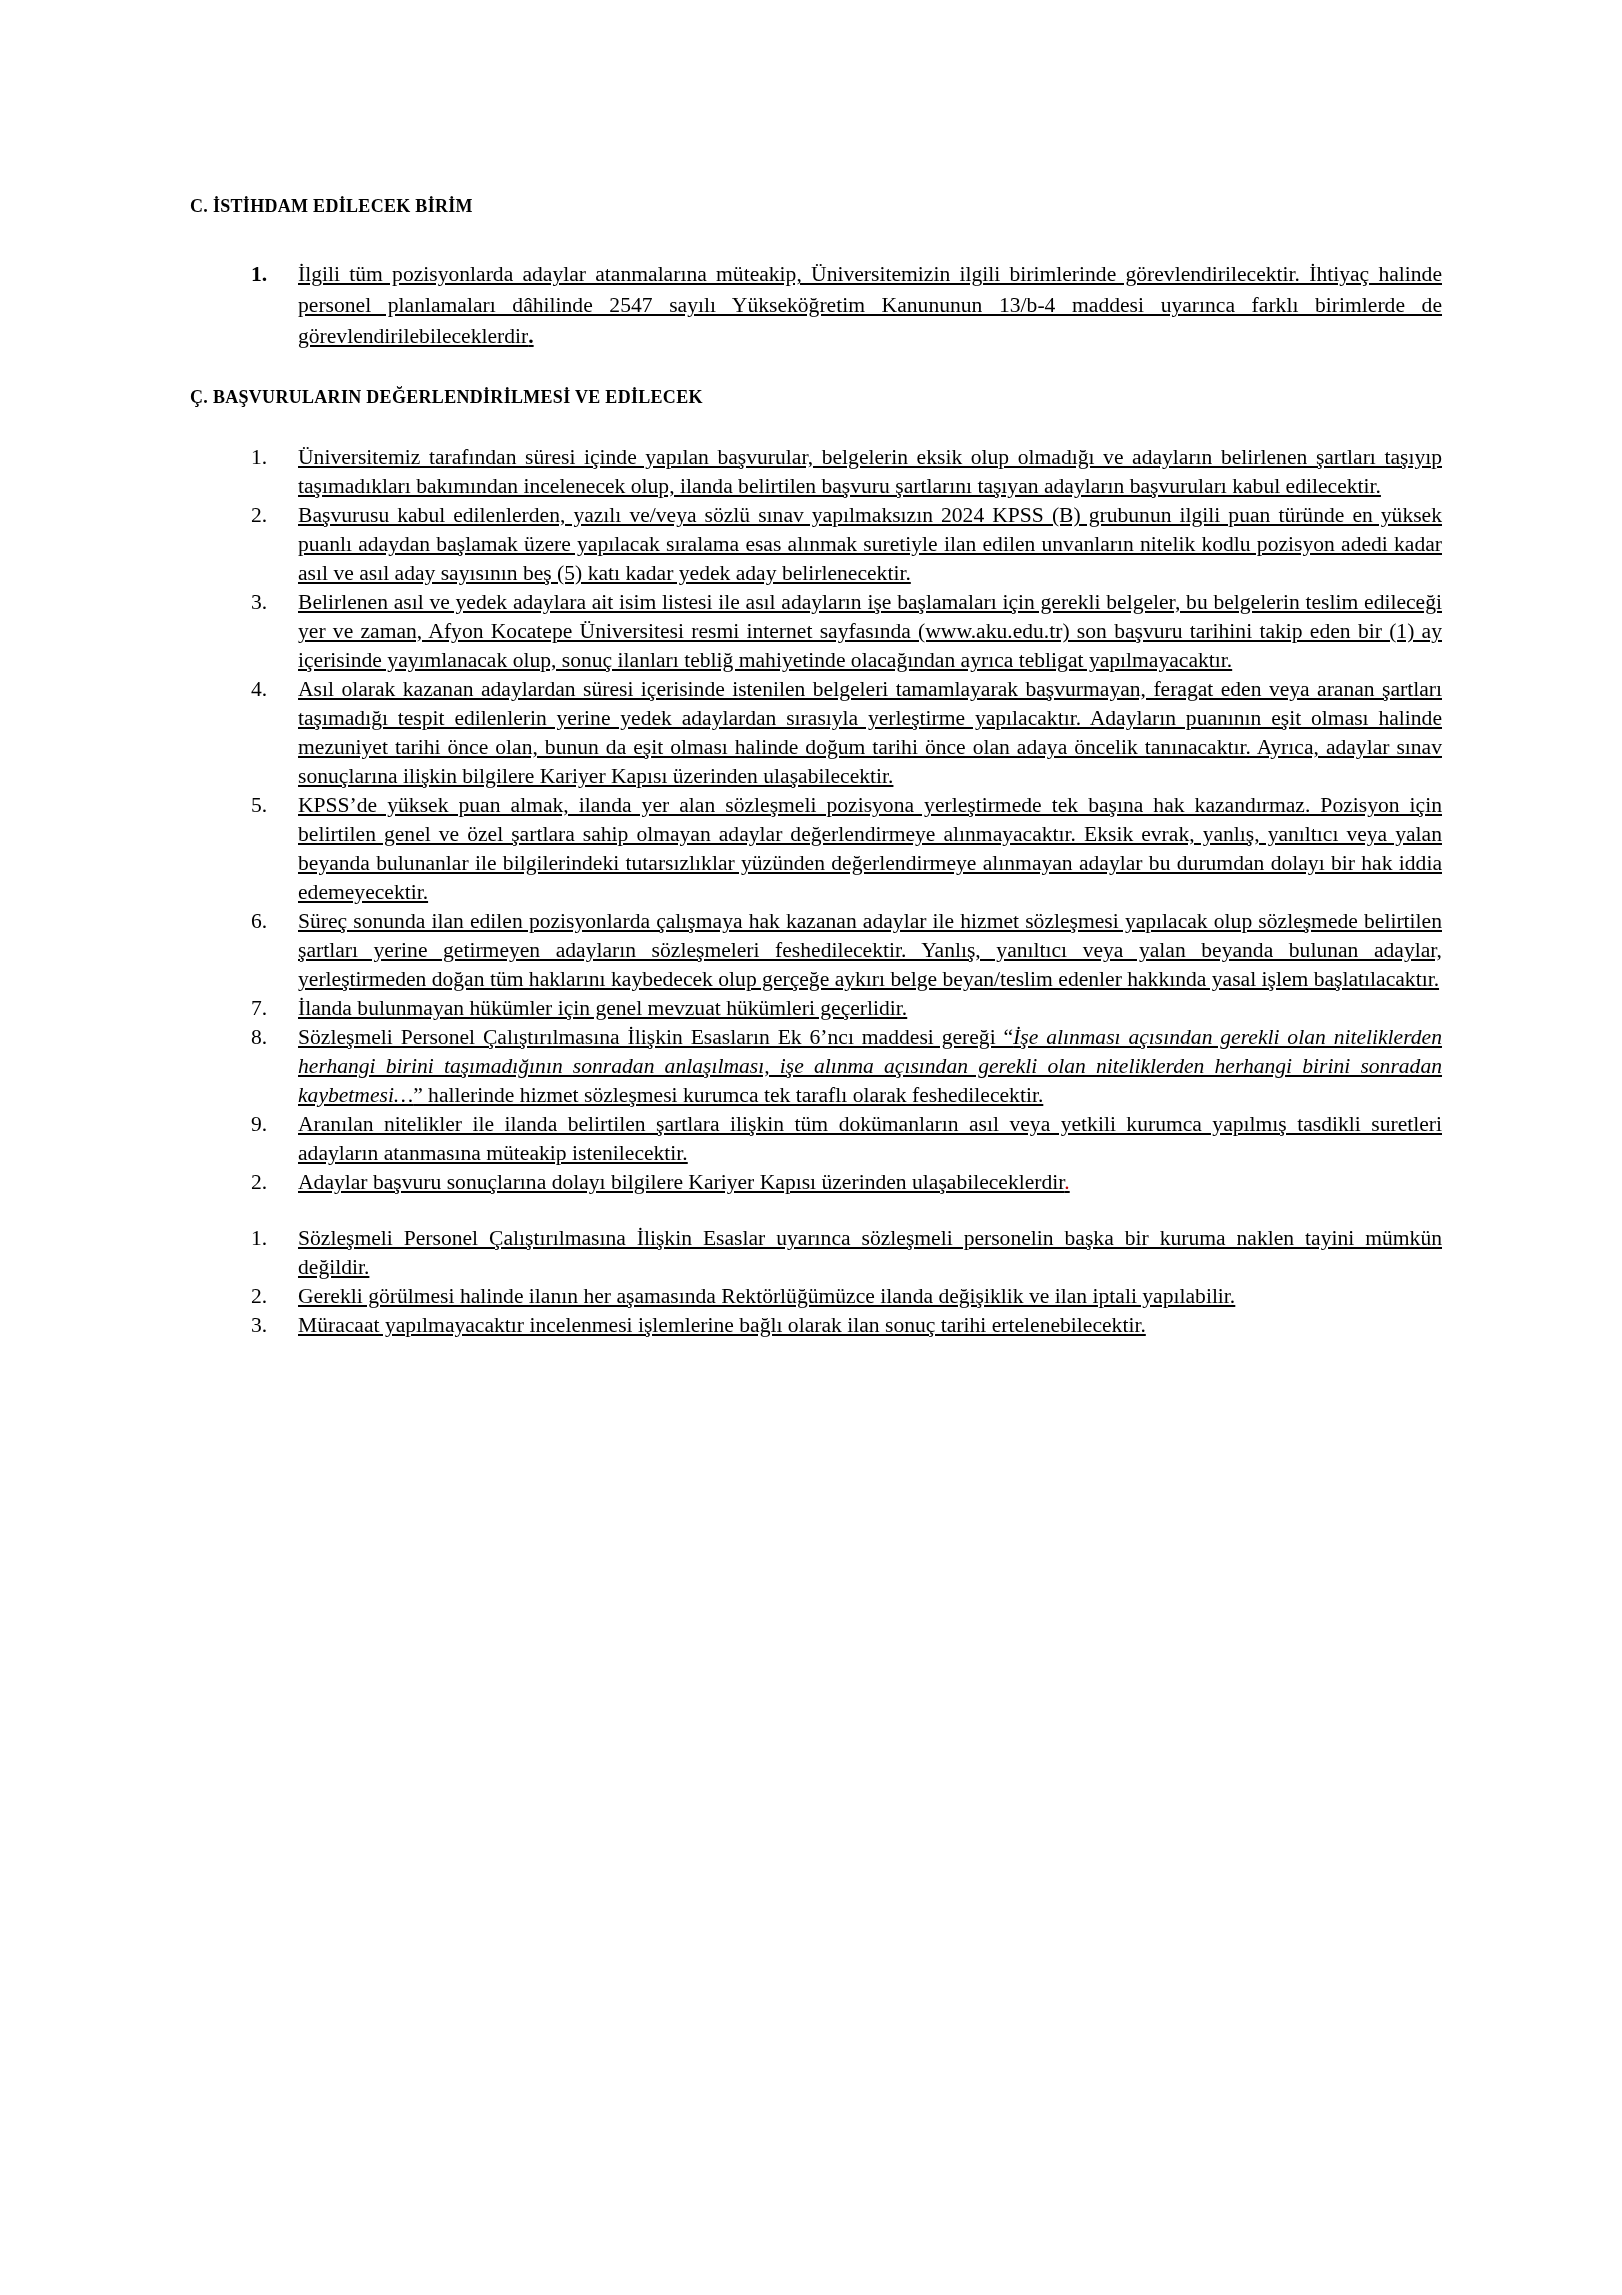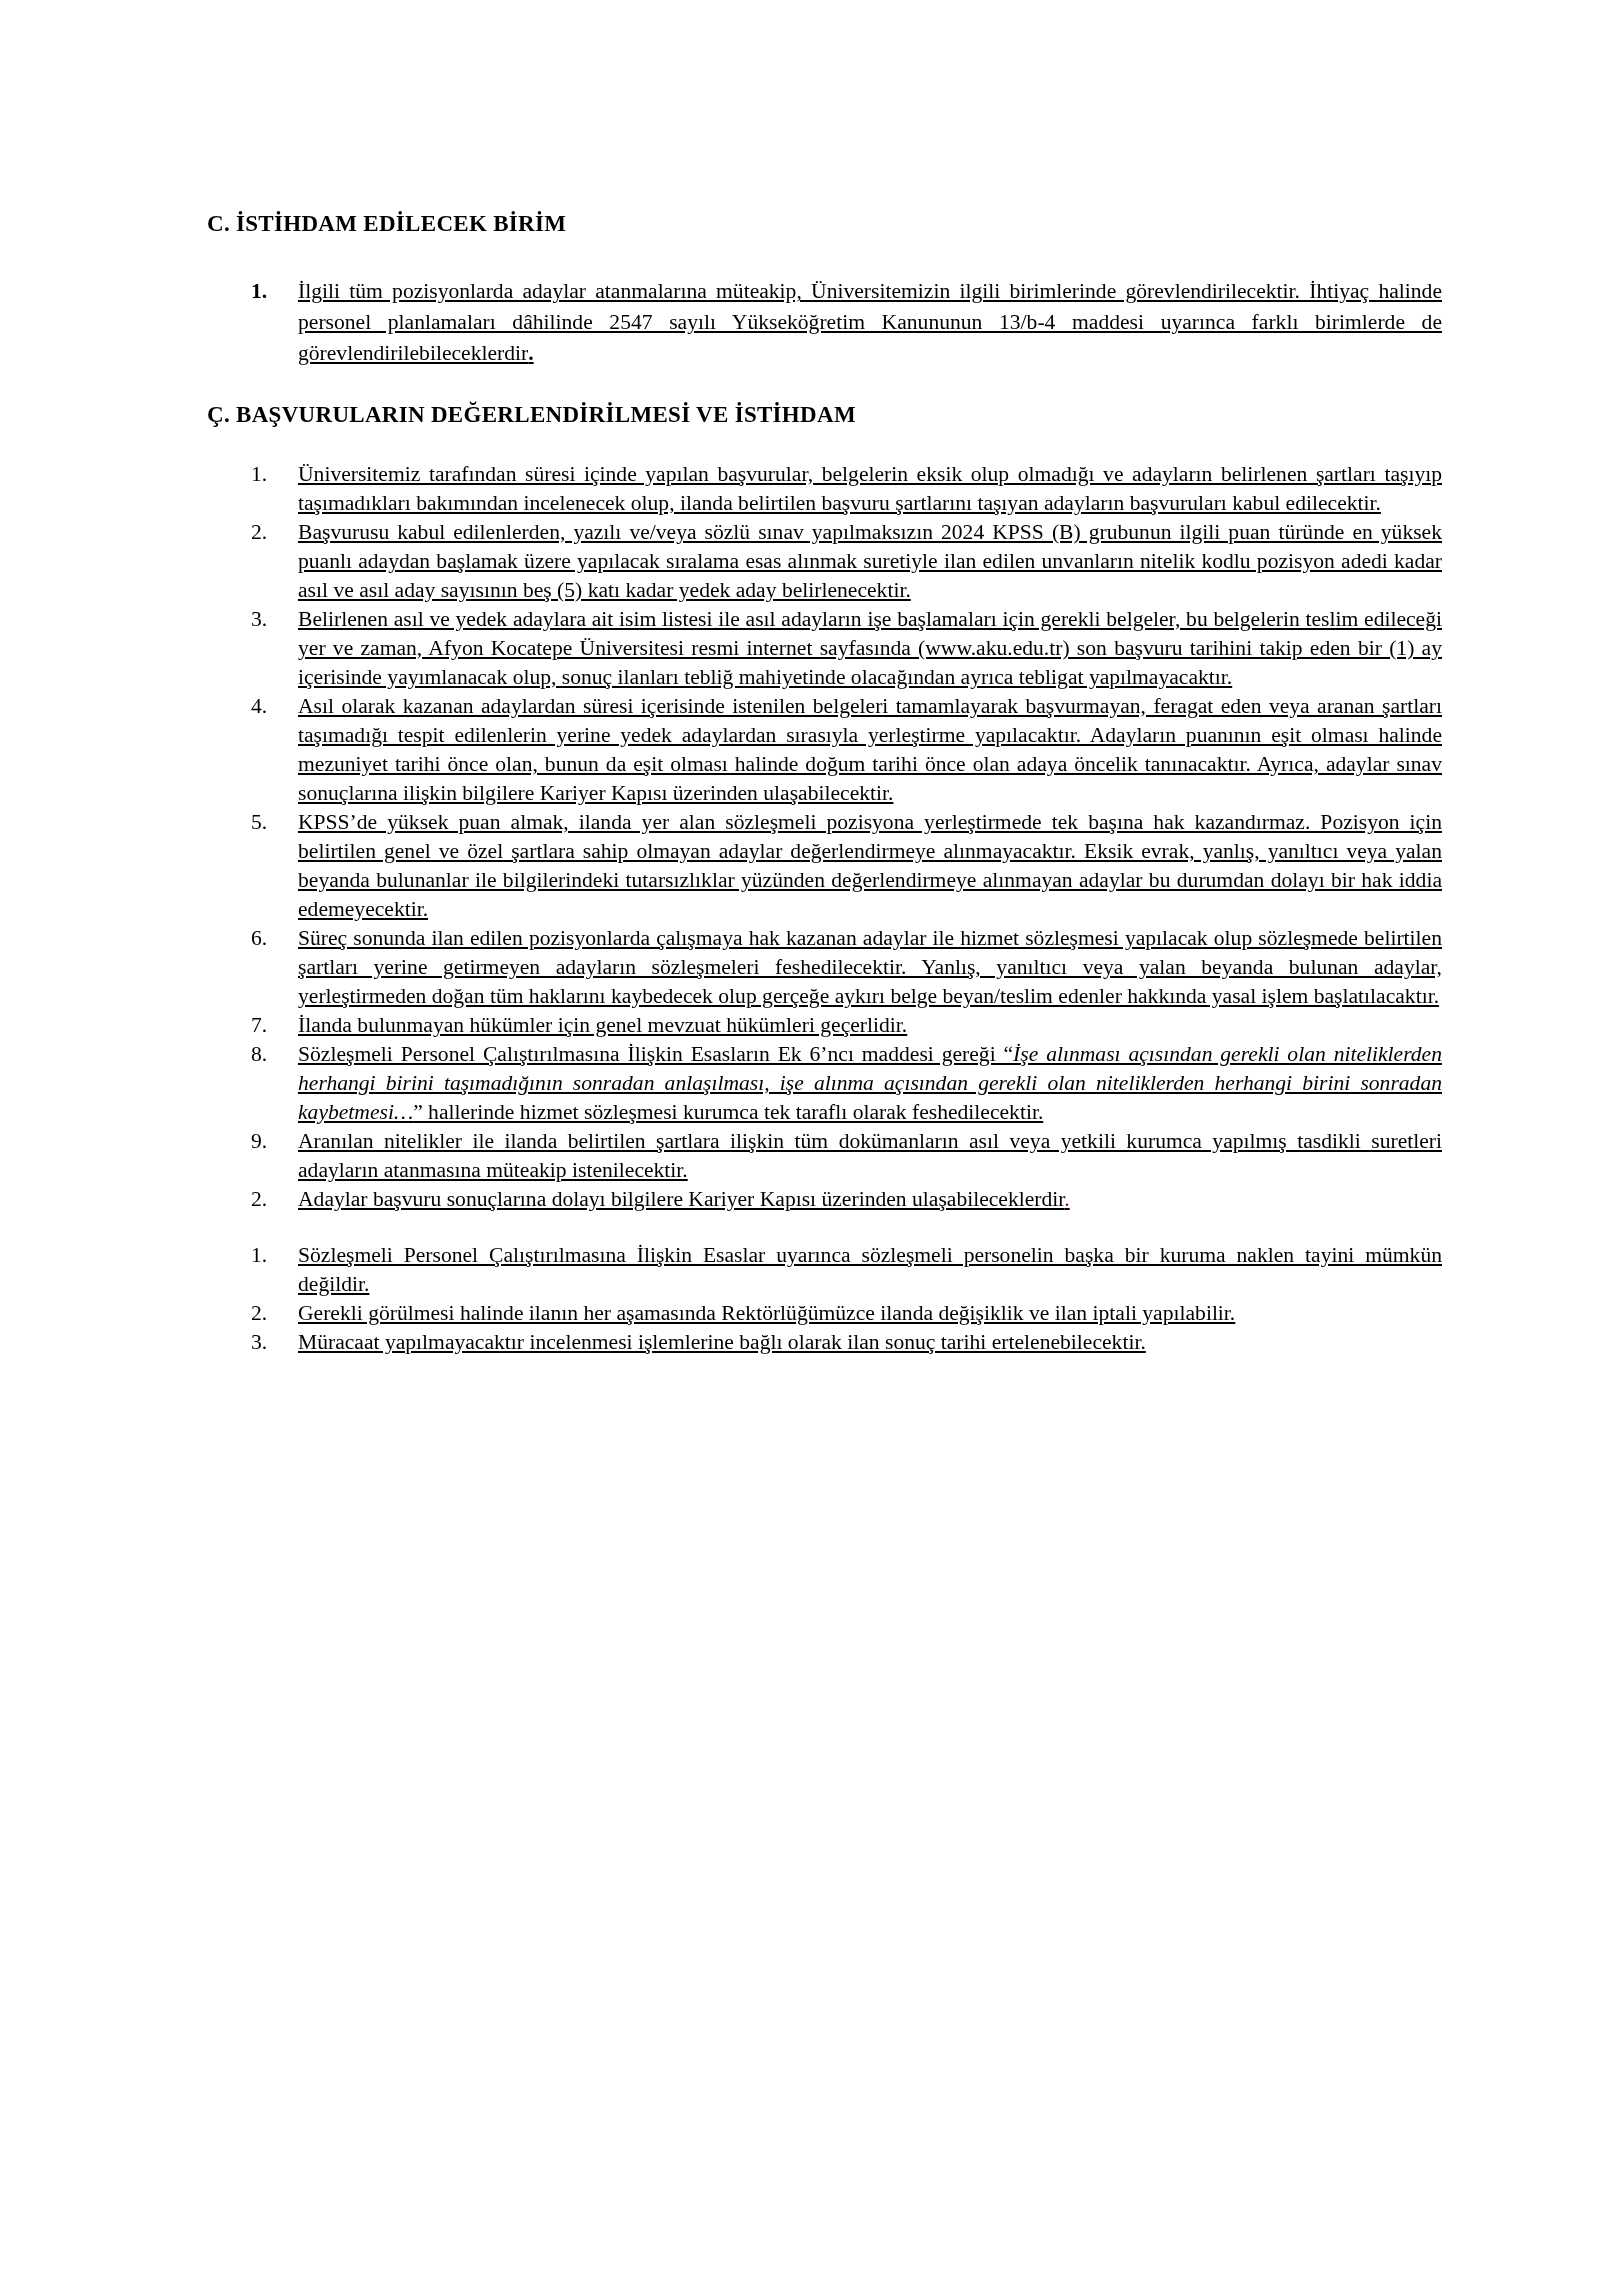--- a/index.html
+++ b/index.html
@@ -17,22 +17,22 @@
     font-size: 21.6px;
     overflow: hidden;
   }
   .content {
     position: absolute;
     left: 190px;
     top: 192px;
     width: 1252px;
   }
   .heading {
-    margin: 17px;
-    font-size: 23px;
+    margin: 0;
+    font-size: 18px;
     font-weight: bold;
     line-height: 29.4px;
     letter-spacing: 0.3px;
   }
   .list { margin: 0; padding: 0; }
   .li {
     position: relative;
     padding-left: 108px;
   }
   .num {
@@ -64,21 +64,21 @@
   <div class="content">
 
     <h2 class="heading">C. İSTİHDAM EDİLECEK BİRİM</h2>
     <div class="list list-c">
       <div class="li">
         <span class="num b">1.</span>
         <span class="txt"><span>İlgili tüm pozisyonlarda adaylar atanmalarına müteakip, Üniversitemizin ilgili birimlerinde görevlendirilecektir. İhtiyaç halinde personel planlamaları dâhilinde 2547 sayılı Yükseköğretim Kanununun 13/b-4 maddesi uyarınca farklı birimlerde de görevlendirilebileceklerdir</span><span class="b">.</span></span>
       </div>
     </div>
 
-    <h2 class="heading heading-cedilla">Ç. BAŞVURULARIN DEĞERLENDİRİLMESİ VE İSTİHDAM</h2>
+    <h2 class="heading heading-cedilla">Ç. BAŞVURULARIN DEĞERLENDİRİLMESİ VE EDİLECEK</h2>
     <div class="list list-cedilla">
       <div class="li">
         <span class="num">1.</span>
         <span class="txt">Üniversitemiz tarafından süresi içinde yapılan başvurular, belgelerin eksik olup olmadığı ve adayların belirlenen şartları taşıyıp taşımadıkları bakımından incelenecek olup, ilanda belirtilen başvuru şartlarını taşıyan adayların başvuruları kabul edilecektir.</span>
       </div>
       <div class="li">
         <span class="num">2.</span>
         <span class="txt">Başvurusu kabul edilenlerden, yazılı ve/veya sözlü sınav yapılmaksızın 2024 KPSS (B) grubunun ilgili puan türünde en yüksek puanlı adaydan başlamak üzere yapılacak sıralama esas alınmak suretiyle ilan edilen unvanların nitelik kodlu pozisyon adedi kadar asıl ve asıl aday sayısının beş (5) katı kadar yedek aday belirlenecektir.</span>
       </div>
       <div class="li">

